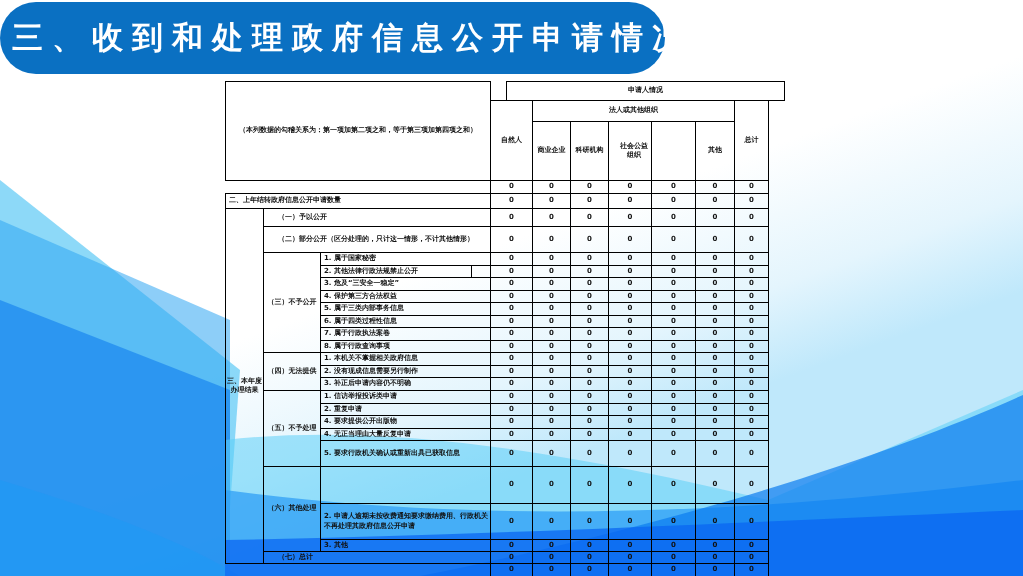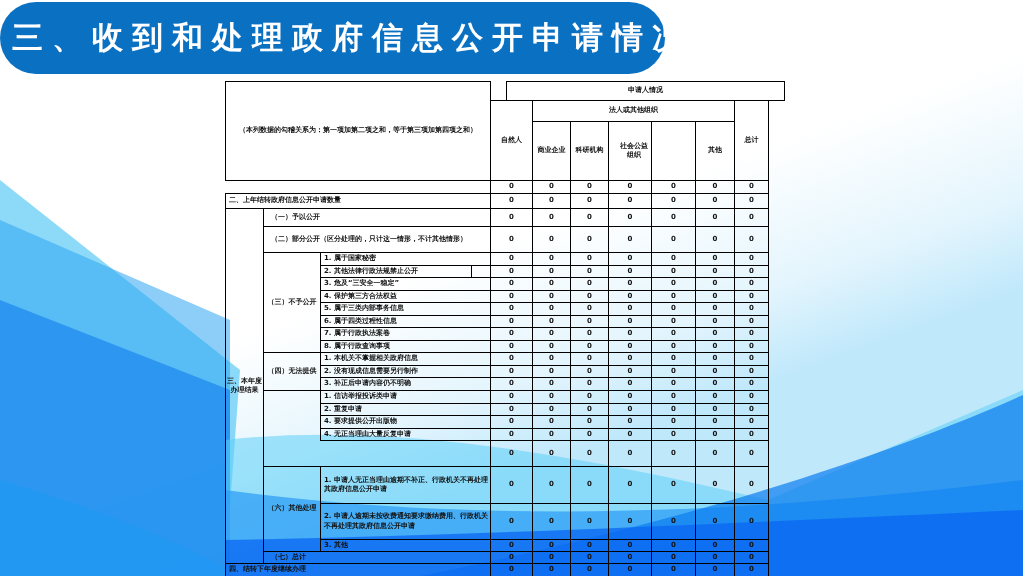--- a/index.html
+++ b/index.html
@@ -9,21 +9,21 @@
   .wave{position:absolute;pointer-events:none;}
   .title-bar{position:absolute;left:0;top:2px;width:665px;height:72px;background:#0a70c2;
     border-radius:0 36px 36px 0;border-top-left-radius:36px;border-bottom-left-radius:36px;
     display:flex;align-items:center;padding-left:12px;box-sizing:border-box;}
   .title-bar span{color:#fff;font-size:31px;font-weight:bold;letter-spacing:9px;white-space:nowrap;}
   .tbl{position:absolute;left:225px;top:81px;width:543px;height:495px;}
   .c{position:absolute;border:1px solid #000;box-sizing:border-box;
      display:flex;align-items:center;justify-content:center;text-align:center;
      font-size:7px;font-weight:bold;color:#111;line-height:1.35;overflow:hidden;}
   .c.l{justify-content:flex-start;text-align:left;padding-left:3px;}
-  .c.pl{padding-left:7px;}
+  .c.pl{padding-left:14px;}
   .num{font-size:7px;}
 </style>
 </head>
 <body>
 
 <svg class="wave" width="1023" height="576" style="left:0;top:0;">
   <path d="M0,180 L240,370 L225,576 L0,576 Z" fill="#5cc9f5" opacity="0.7"></path>
   <path d="M0,220 L230,320 L230,576 L0,576Z" fill="#2fa6f2" opacity="0.55"></path>
   <path d="M0,300 L230,390 L230,576 L0,576Z" fill="#1a86f0" opacity="0.7"></path>
   <path d="M0,480 C100,510 180,540 240,576 L0,576Z" fill="#1e9af5" opacity="0.6"></path>
@@ -162,20 +162,21 @@
     <div class="c num" style="left: 470px; top: 283.5px; width: 40px; height: 13.5px;">0</div>
     <div class="c num" style="left: 509px; top: 283.5px; width: 35px; height: 13.5px;">0</div>
     <div class="c l" style="left: 95px; top: 296px; width: 171px; height: 14px;">3. 补正后申请内容仍不明确</div>
     <div class="c num" style="left: 265px; top: 296px; width: 43px; height: 14px;">0</div>
     <div class="c num" style="left: 307px; top: 296px; width: 39px; height: 14px;">0</div>
     <div class="c num" style="left: 345px; top: 296px; width: 39px; height: 14px;">0</div>
     <div class="c num" style="left: 383px; top: 296px; width: 44px; height: 14px;">0</div>
     <div class="c num" style="left: 426px; top: 296px; width: 45px; height: 14px;">0</div>
     <div class="c num" style="left: 470px; top: 296px; width: 40px; height: 14px;">0</div>
     <div class="c num" style="left: 509px; top: 296px; width: 35px; height: 14px;">0</div>
+    <div class="c" style="left: 38px; top: 309px; width: 58px; height: 77px;">（五）不予处理</div>
     <div class="c l" style="left: 95px; top: 309px; width: 171px; height: 13.5px;">1. 信访举报投诉类申请</div>
     <div class="c num" style="left: 265px; top: 309px; width: 43px; height: 13.5px;">0</div>
     <div class="c num" style="left: 307px; top: 309px; width: 39px; height: 13.5px;">0</div>
     <div class="c num" style="left: 345px; top: 309px; width: 39px; height: 13.5px;">0</div>
     <div class="c num" style="left: 383px; top: 309px; width: 44px; height: 13.5px;">0</div>
     <div class="c num" style="left: 426px; top: 309px; width: 45px; height: 13.5px;">0</div>
     <div class="c num" style="left: 470px; top: 309px; width: 40px; height: 13.5px;">0</div>
     <div class="c num" style="left: 509px; top: 309px; width: 35px; height: 13.5px;">0</div>
     <div class="c l" style="left: 95px; top: 321.5px; width: 171px; height: 13.5px;">2. 重复申请</div>
     <div class="c num" style="left: 265px; top: 321.5px; width: 43px; height: 13.5px;">0</div>
@@ -194,29 +195,29 @@
     <div class="c num" style="left: 470px; top: 334px; width: 40px; height: 13.5px;">0</div>
     <div class="c num" style="left: 509px; top: 334px; width: 35px; height: 13.5px;">0</div>
     <div class="c l" style="left: 95px; top: 346.5px; width: 171px; height: 13.5px;">4. 无正当理由大量反复申请</div>
     <div class="c num" style="left: 265px; top: 346.5px; width: 43px; height: 13.5px;">0</div>
     <div class="c num" style="left: 307px; top: 346.5px; width: 39px; height: 13.5px;">0</div>
     <div class="c num" style="left: 345px; top: 346.5px; width: 39px; height: 13.5px;">0</div>
     <div class="c num" style="left: 383px; top: 346.5px; width: 44px; height: 13.5px;">0</div>
     <div class="c num" style="left: 426px; top: 346.5px; width: 45px; height: 13.5px;">0</div>
     <div class="c num" style="left: 470px; top: 346.5px; width: 40px; height: 13.5px;">0</div>
     <div class="c num" style="left: 509px; top: 346.5px; width: 35px; height: 13.5px;">0</div>
+    <div class="c l" style="left: 95px; top: 359px; width: 171px; height: 27px;">5. 要求行政机关确认或重新出具已获取信息</div>
     <div class="c num" style="left: 265px; top: 359px; width: 43px; height: 27px;">0</div>
     <div class="c num" style="left: 307px; top: 359px; width: 39px; height: 27px;">0</div>
     <div class="c num" style="left: 345px; top: 359px; width: 39px; height: 27px;">0</div>
     <div class="c num" style="left: 383px; top: 359px; width: 44px; height: 27px;">0</div>
     <div class="c num" style="left: 426px; top: 359px; width: 45px; height: 27px;">0</div>
     <div class="c num" style="left: 470px; top: 359px; width: 40px; height: 27px;">0</div>
     <div class="c num" style="left: 509px; top: 359px; width: 35px; height: 27px;">0</div>
     <div class="c" style="left: 38px; top: 385px; width: 58px; height: 86px;">（六）其他处理</div>
-    <div class="c l" style="left: 95px; top: 385px; width: 171px; height: 38px;">1. 申请人无正当理由逾期不补正、行政机关不再处理其政府信息公开申请</div>
     <div class="c num" style="left: 265px; top: 385px; width: 43px; height: 38px;">0</div>
     <div class="c num" style="left: 307px; top: 385px; width: 39px; height: 38px;">0</div>
     <div class="c num" style="left: 345px; top: 385px; width: 39px; height: 38px;">0</div>
     <div class="c num" style="left: 383px; top: 385px; width: 44px; height: 38px;">0</div>
     <div class="c num" style="left: 426px; top: 385px; width: 45px; height: 38px;">0</div>
     <div class="c num" style="left: 470px; top: 385px; width: 40px; height: 38px;">0</div>
     <div class="c num" style="left: 509px; top: 385px; width: 35px; height: 38px;">0</div>
     <div class="c l" style="left: 95px; top: 422px; width: 171px; height: 37px;">2. 申请人逾期未按收费通知要求缴纳费用、行政机关不再处理其政府信息公开申请</div>
     <div class="c num" style="left: 265px; top: 422px; width: 43px; height: 37px;">0</div>
     <div class="c num" style="left: 307px; top: 422px; width: 39px; height: 37px;">0</div>
@@ -234,21 +235,20 @@
     <div class="c num" style="left: 470px; top: 458px; width: 40px; height: 13px;">0</div>
     <div class="c num" style="left: 509px; top: 458px; width: 35px; height: 13px;">0</div>
     <div class="c l pl" style="left: 38px; top: 470px; width: 228px; height: 13px;">（七）总计</div>
     <div class="c num" style="left: 265px; top: 470px; width: 43px; height: 13px;">0</div>
     <div class="c num" style="left: 307px; top: 470px; width: 39px; height: 13px;">0</div>
     <div class="c num" style="left: 345px; top: 470px; width: 39px; height: 13px;">0</div>
     <div class="c num" style="left: 383px; top: 470px; width: 44px; height: 13px;">0</div>
     <div class="c num" style="left: 426px; top: 470px; width: 45px; height: 13px;">0</div>
     <div class="c num" style="left: 470px; top: 470px; width: 40px; height: 13px;">0</div>
     <div class="c num" style="left: 509px; top: 470px; width: 35px; height: 13px;">0</div>
-    <div class="c l" style="left: 0px; top: 482px; width: 266px; height: 14px;">四、结转下年度继续办理</div>
     <div class="c num" style="left: 265px; top: 482px; width: 43px; height: 14px;">0</div>
     <div class="c num" style="left: 307px; top: 482px; width: 39px; height: 14px;">0</div>
     <div class="c num" style="left: 345px; top: 482px; width: 39px; height: 14px;">0</div>
     <div class="c num" style="left: 383px; top: 482px; width: 44px; height: 14px;">0</div>
     <div class="c num" style="left: 426px; top: 482px; width: 45px; height: 14px;">0</div>
     <div class="c num" style="left: 470px; top: 482px; width: 40px; height: 14px;">0</div>
     <div class="c num" style="left: 509px; top: 482px; width: 35px; height: 14px;">0</div>
   </div>
 
 </body></html>

